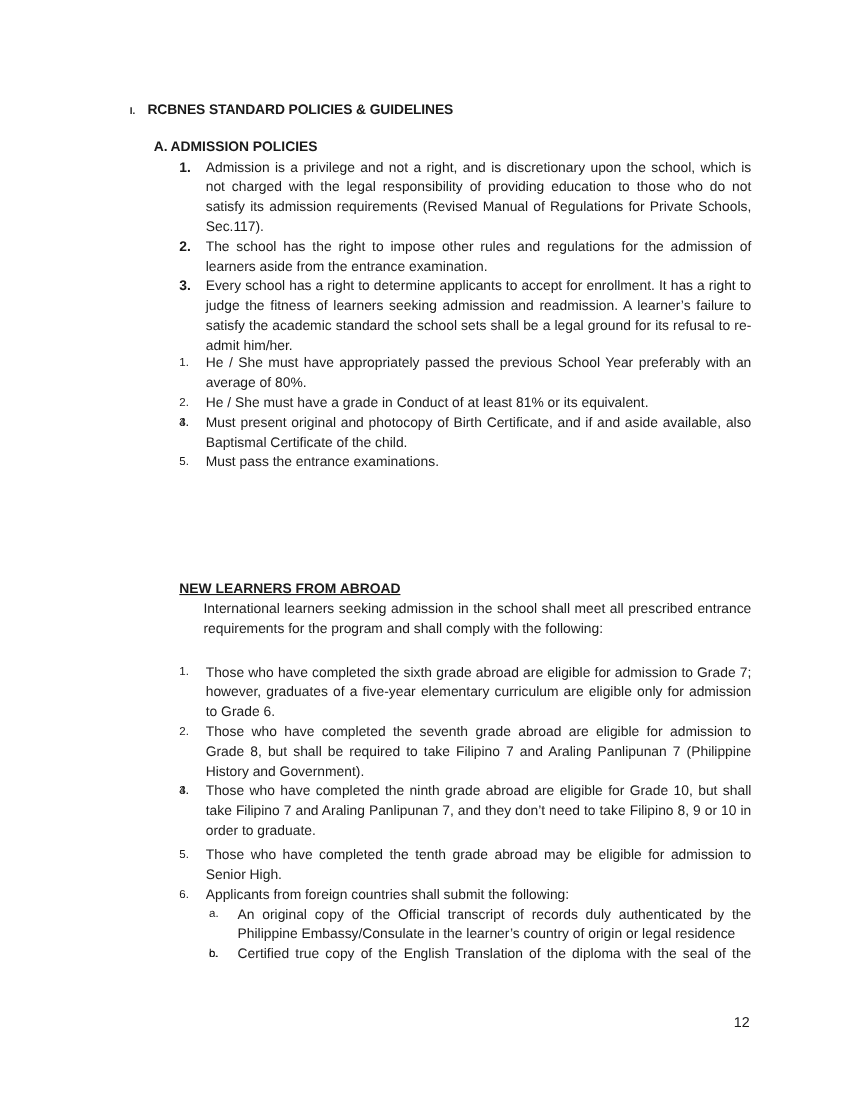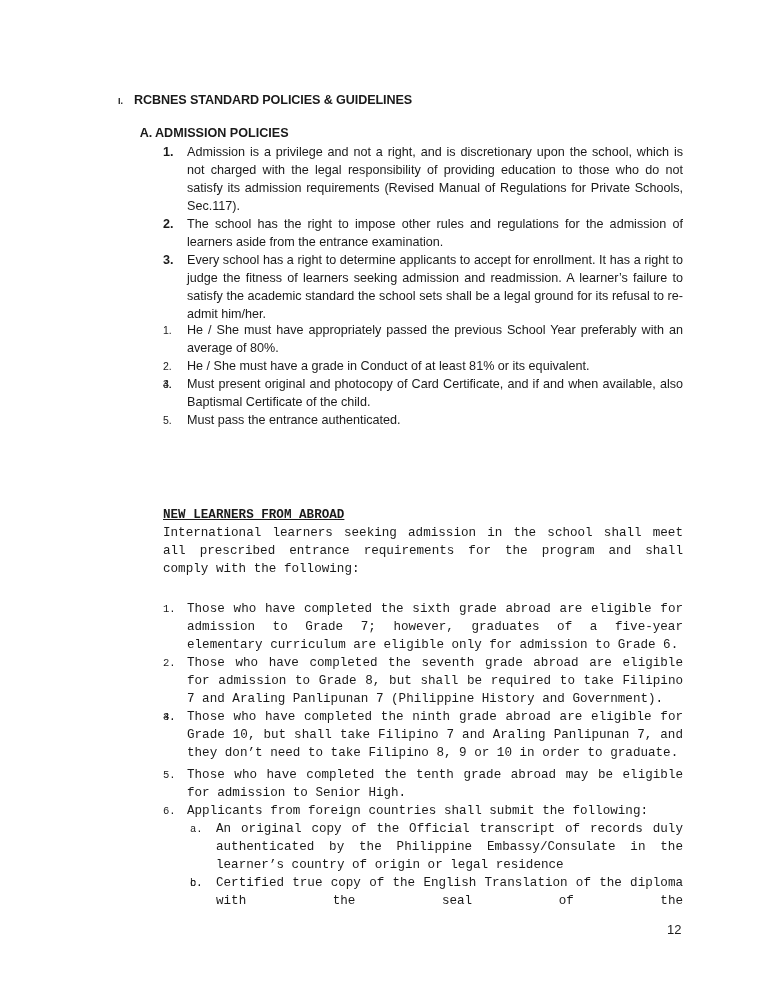--- a/index.html
+++ b/index.html
@@ -78,20 +78,21 @@
       top: 0;
       font-size: 10.5px;
     }
     .section-title {
       font-weight: bold;
       text-decoration: underline;
     }
     .para {
       text-align: justify;
       text-align-last: left;
+      margin-left: 22px;
     }
     .gap-s { height: 18px; }
     .page-number {
       position: absolute;
       left: 667px;
       top: 921px;
       font-size: 13px;
     }
   </style>
 </head>
@@ -129,29 +130,29 @@
     </div>
     <div class="item">
       <span class="num small">2.</span>
       <span>He / She must have a grade in Conduct of at least 81% or its equivalent.</span>
     </div>
     <div class="item">
       <span class="num small">3.</span>
     </div>
     <div class="item">
       <span class="num small">4.</span>
-      <span>Must present original and photocopy of Card Certificate, and if and when available, also Baptismal Certificate of the child.</span>
+      <span>Must present original and photocopy of Birth Certificate, and if and aside available, also Baptismal Certificate of the child.</span>
     </div>
     <div class="item">
       <span class="num small">5.</span>
-      <span>Must pass the entrance authenticated.</span>
+      <span>Must pass the entrance examinations.</span>
     </div>
   </div>
 
-  <div class="block" style="top:506px;font-family:Liberation Mono, monospace;">
+  <div class="block" style="top:526px;">
     <div class="section-title">NEW LEARNERS FROM ABROAD</div>
     <div class="para">International learners seeking admission in the school shall meet all prescribed entrance requirements for the program and shall comply with the following:</div>
     <div class="gap-s" style="height:16px;"></div>
     <div class="item" style="margin-top:6px;">
       <span class="num small">1.</span>
       <span>Those who have completed the sixth grade abroad are eligible for admission to Grade 7; however, graduates of a five-year elementary curriculum are eligible only for admission to Grade 6.</span>
     </div>
     <div class="item">
       <span class="num small">2.</span>
       <span>Those who have completed the seventh grade abroad are eligible for admission to Grade 8, but shall be required to take Filipino 7 and Araling Panlipunan 7 (Philippine History and Government).</span>

